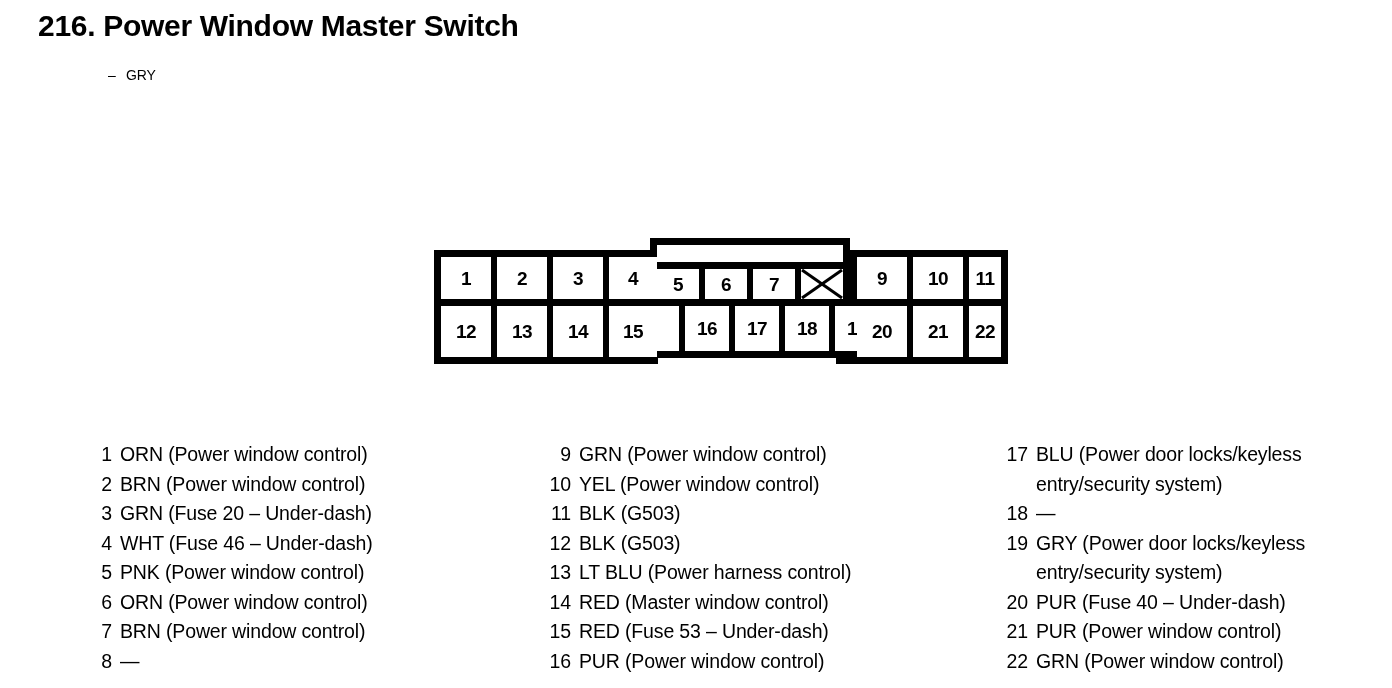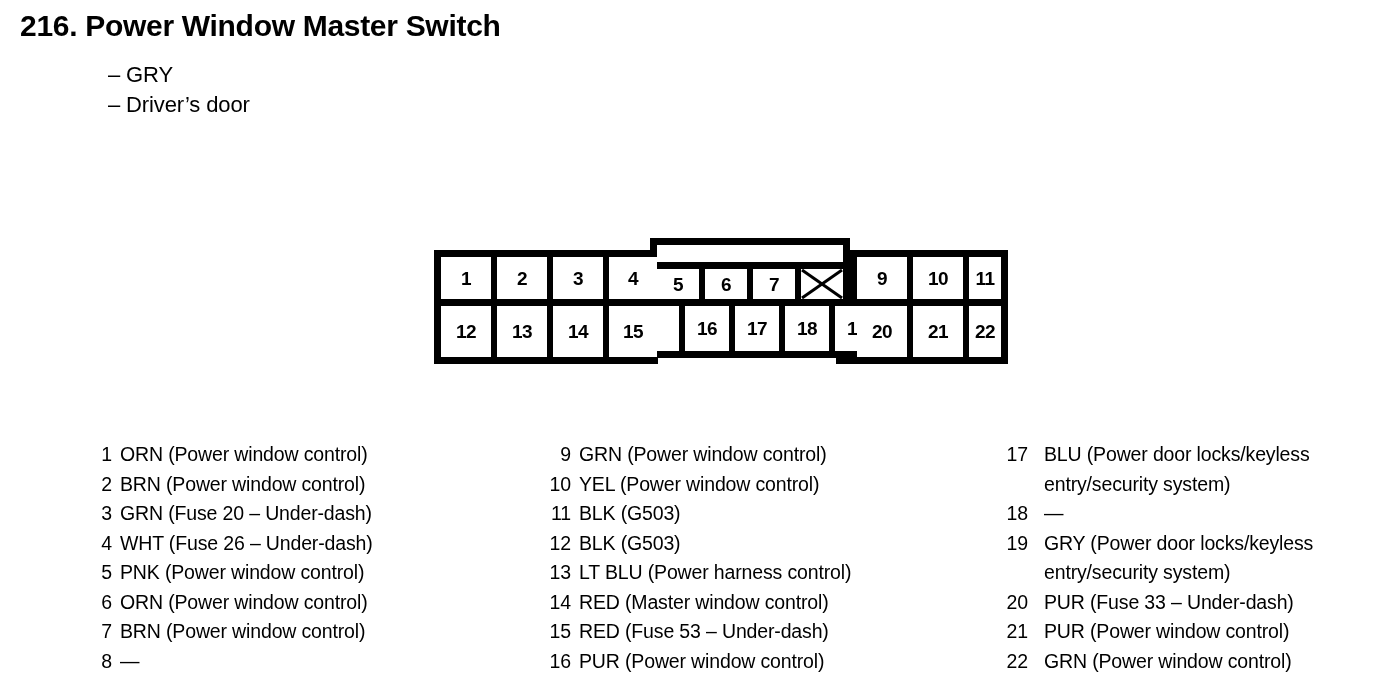--- a/index.html
+++ b/index.html
@@ -13,34 +13,34 @@
     height: 688px;
     position: relative;
     font-family: "Liberation Sans", sans-serif;
     color: #000000;
     overflow: hidden;
   }
 
   
   #page-title {
     position: absolute;
-    left: 20px;
+    left: 38px;
     top: 9px;
     font-size: 30px;
     font-weight: bold;
     letter-spacing: -0.3px;
     white-space: nowrap;
   }
   #subtitle-list {
     position: absolute;
     left: 108px;
     top: 60px;
   }
   .subtitle-line {
-    font-size: 22px;
+    font-size: 14px;
     line-height: 30px;
     white-space: nowrap;
     letter-spacing: -0.1px;
   }
   .subtitle-dash {
     display: inline-block;
     width: 18px;
   }
 
   
@@ -105,33 +105,30 @@
   .legend-row.wrap { white-space: normal; }
   .legend-num {
     flex: 0 0 auto;
     min-width: 24px;
     text-align: right;
     margin-right: 8px;
   }
   .legend-text {
     flex: 1 1 auto;
   }
-  .legend-col-3 .legend-text { white-space: normal; margin-left: 8px; }
+  .legend-col-3 .legend-text { white-space: normal; }
 </style>
 </head>
 <body>
 
 <div id="page-title">216.  Power Window Master Switch</div>
 
 <div id="subtitle-list">
   <div class="subtitle-line">
     <span class="subtitle-dash">–</span><span>GRY</span>
-  </div>
-  <div class="subtitle-line">
-    <span class="subtitle-dash">–</span><span>Driver’s door</span>
   </div>
 </div>
 
 <div id="connector-diagram">
 
   <div class="conn-outline" style="left:0px; top:12px; width:216px; height:7px;"></div>
 
   <div class="conn-outline" style="left:216px; top:0px; width:200px; height:7px;"></div>
 
   <div class="conn-outline" style="left:409px; top:12px; width:165px; height:7px;"></div>
@@ -222,21 +219,21 @@
     <div class="legend-row">
       <span class="legend-num">2</span>
       <span class="legend-text">BRN (Power window control)</span>
     </div>
     <div class="legend-row">
       <span class="legend-num">3</span>
       <span class="legend-text">GRN (Fuse 20 – Under-dash)</span>
     </div>
     <div class="legend-row">
       <span class="legend-num">4</span>
-      <span class="legend-text">WHT (Fuse 26 – Under-dash)</span>
+      <span class="legend-text">WHT (Fuse 46 – Under-dash)</span>
     </div>
     <div class="legend-row">
       <span class="legend-num">5</span>
       <span class="legend-text">PNK (Power window control)</span>
     </div>
     <div class="legend-row">
       <span class="legend-num">6</span>
       <span class="legend-text">ORN (Power window control)</span>
     </div>
     <div class="legend-row">
@@ -292,21 +289,21 @@
     <div class="legend-row">
       <span class="legend-num">18</span>
       <span class="legend-text">—</span>
     </div>
     <div class="legend-row wrap">
       <span class="legend-num">19</span>
       <span class="legend-text">GRY (Power door locks/keyless entry/security system)</span>
     </div>
     <div class="legend-row">
       <span class="legend-num">20</span>
-      <span class="legend-text">PUR (Fuse 33 – Under-dash)</span>
+      <span class="legend-text">PUR (Fuse 40 – Under-dash)</span>
     </div>
     <div class="legend-row">
       <span class="legend-num">21</span>
       <span class="legend-text">PUR (Power window control)</span>
     </div>
     <div class="legend-row">
       <span class="legend-num">22</span>
       <span class="legend-text">GRN (Power window control)</span>
     </div>
   </div>

